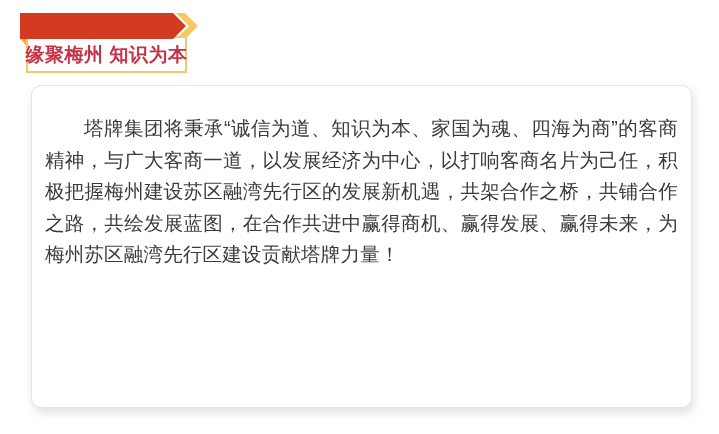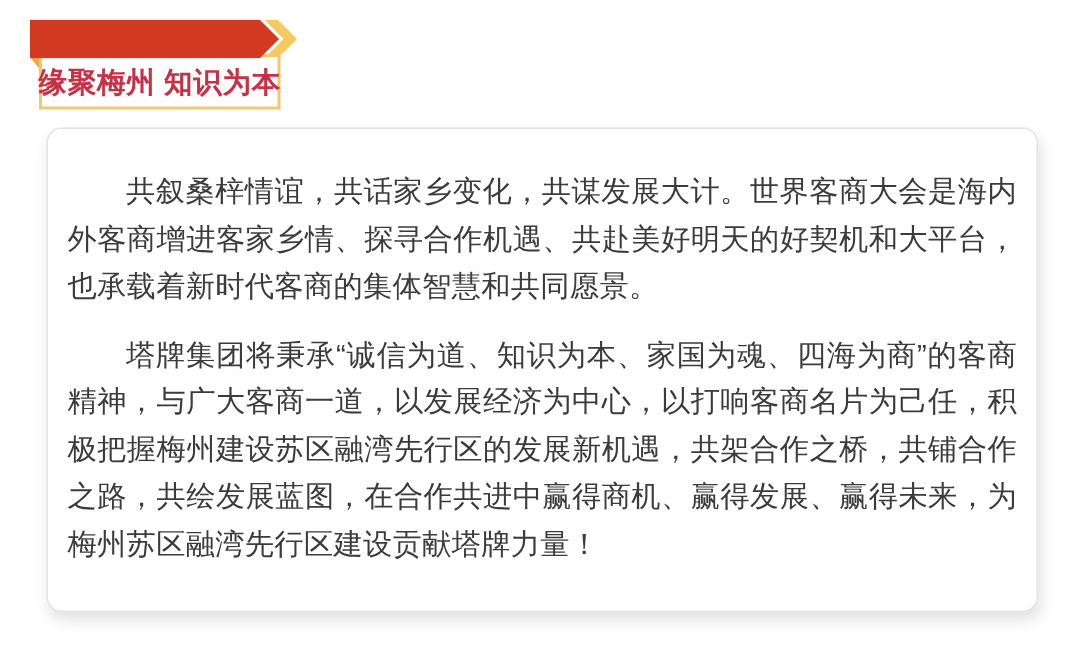--- a/index.html
+++ b/index.html
@@ -80,17 +80,16 @@
 
   <div class="banner"></div>
   <div class="chevron"></div>
   <div class="fold"></div>
 
   <div class="title-badge">
     <span>缘聚梅州 知识为本</span>
   </div>
 
   <div class="article-card">
-    <p>共叙桑梓情谊，共话家乡变化，共谋发展大计。世界客商大会是海内外客商增进客家乡情、探寻合作机遇、共赴美好明天的好契机和大平台，也承载着新时代客商的集体智慧和共同愿景。</p>
     <p>塔牌集团将秉承“诚信为道、知识为本、家国为魂、四海为商”的客商精神，与广大客商一道，以发展经济为中心，以打响客商名片为己任，积极把握梅州建设苏区融湾先行区的发展新机遇，共架合作之桥，共铺合作之路，共绘发展蓝图，在合作共进中赢得商机、赢得发展、赢得未来，为梅州苏区融湾先行区建设贡献塔牌力量！</p>
   </div>
 
 </div>
 
 </body></html>

